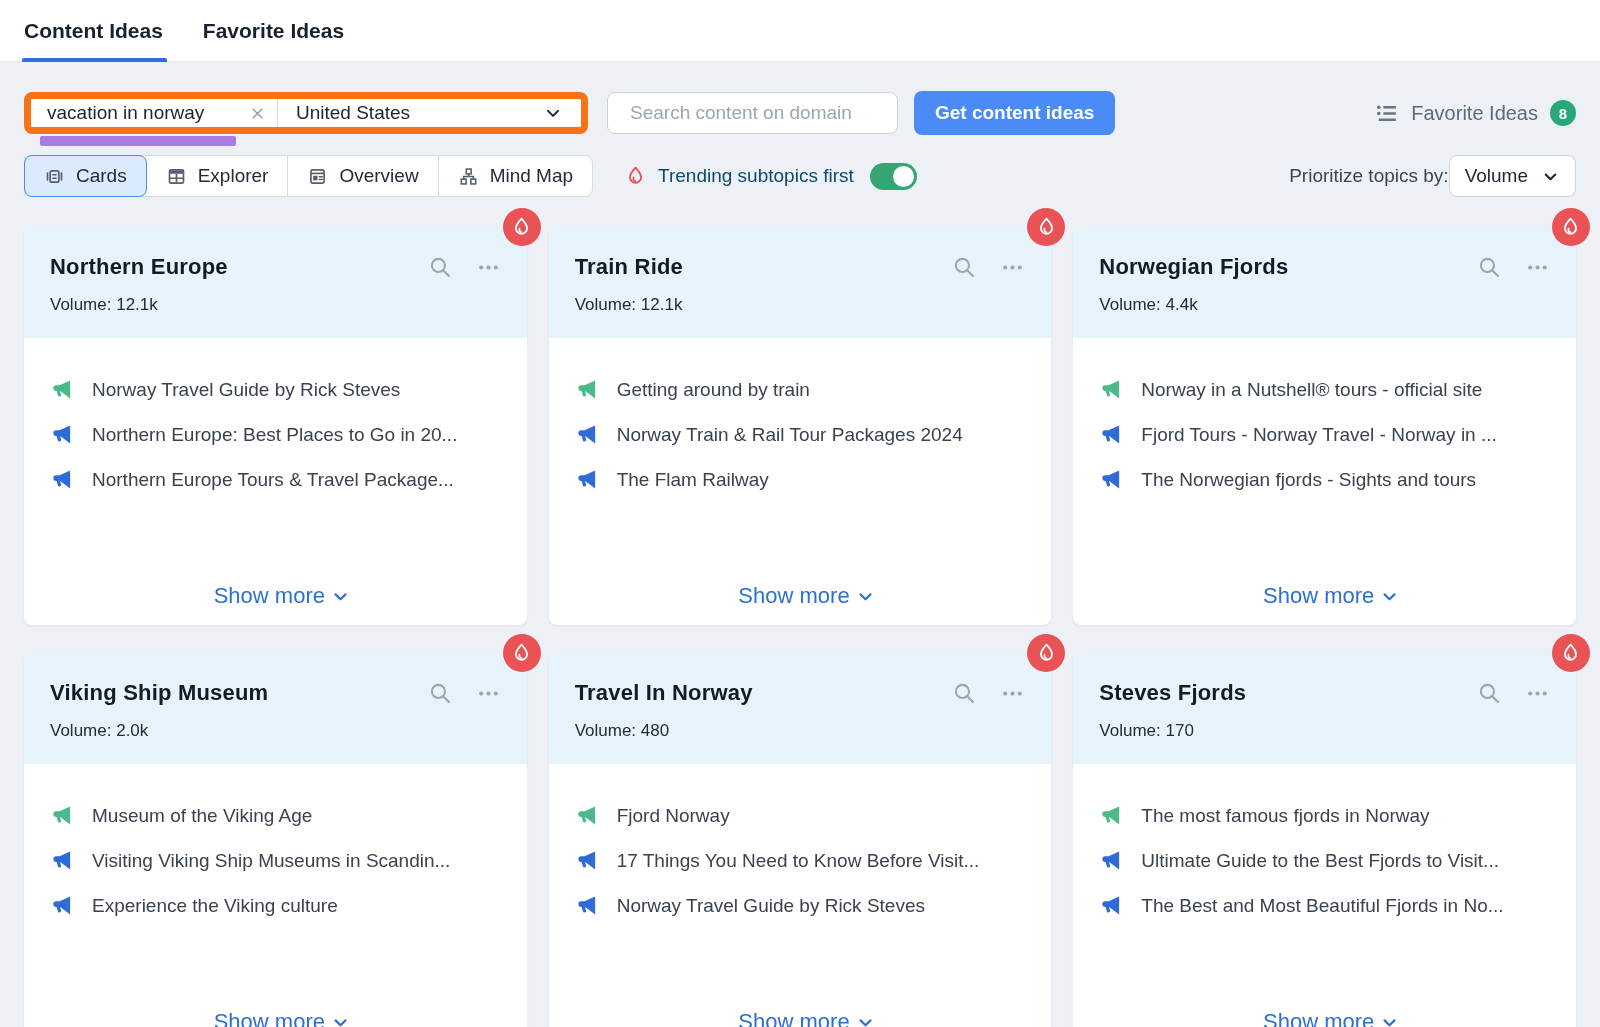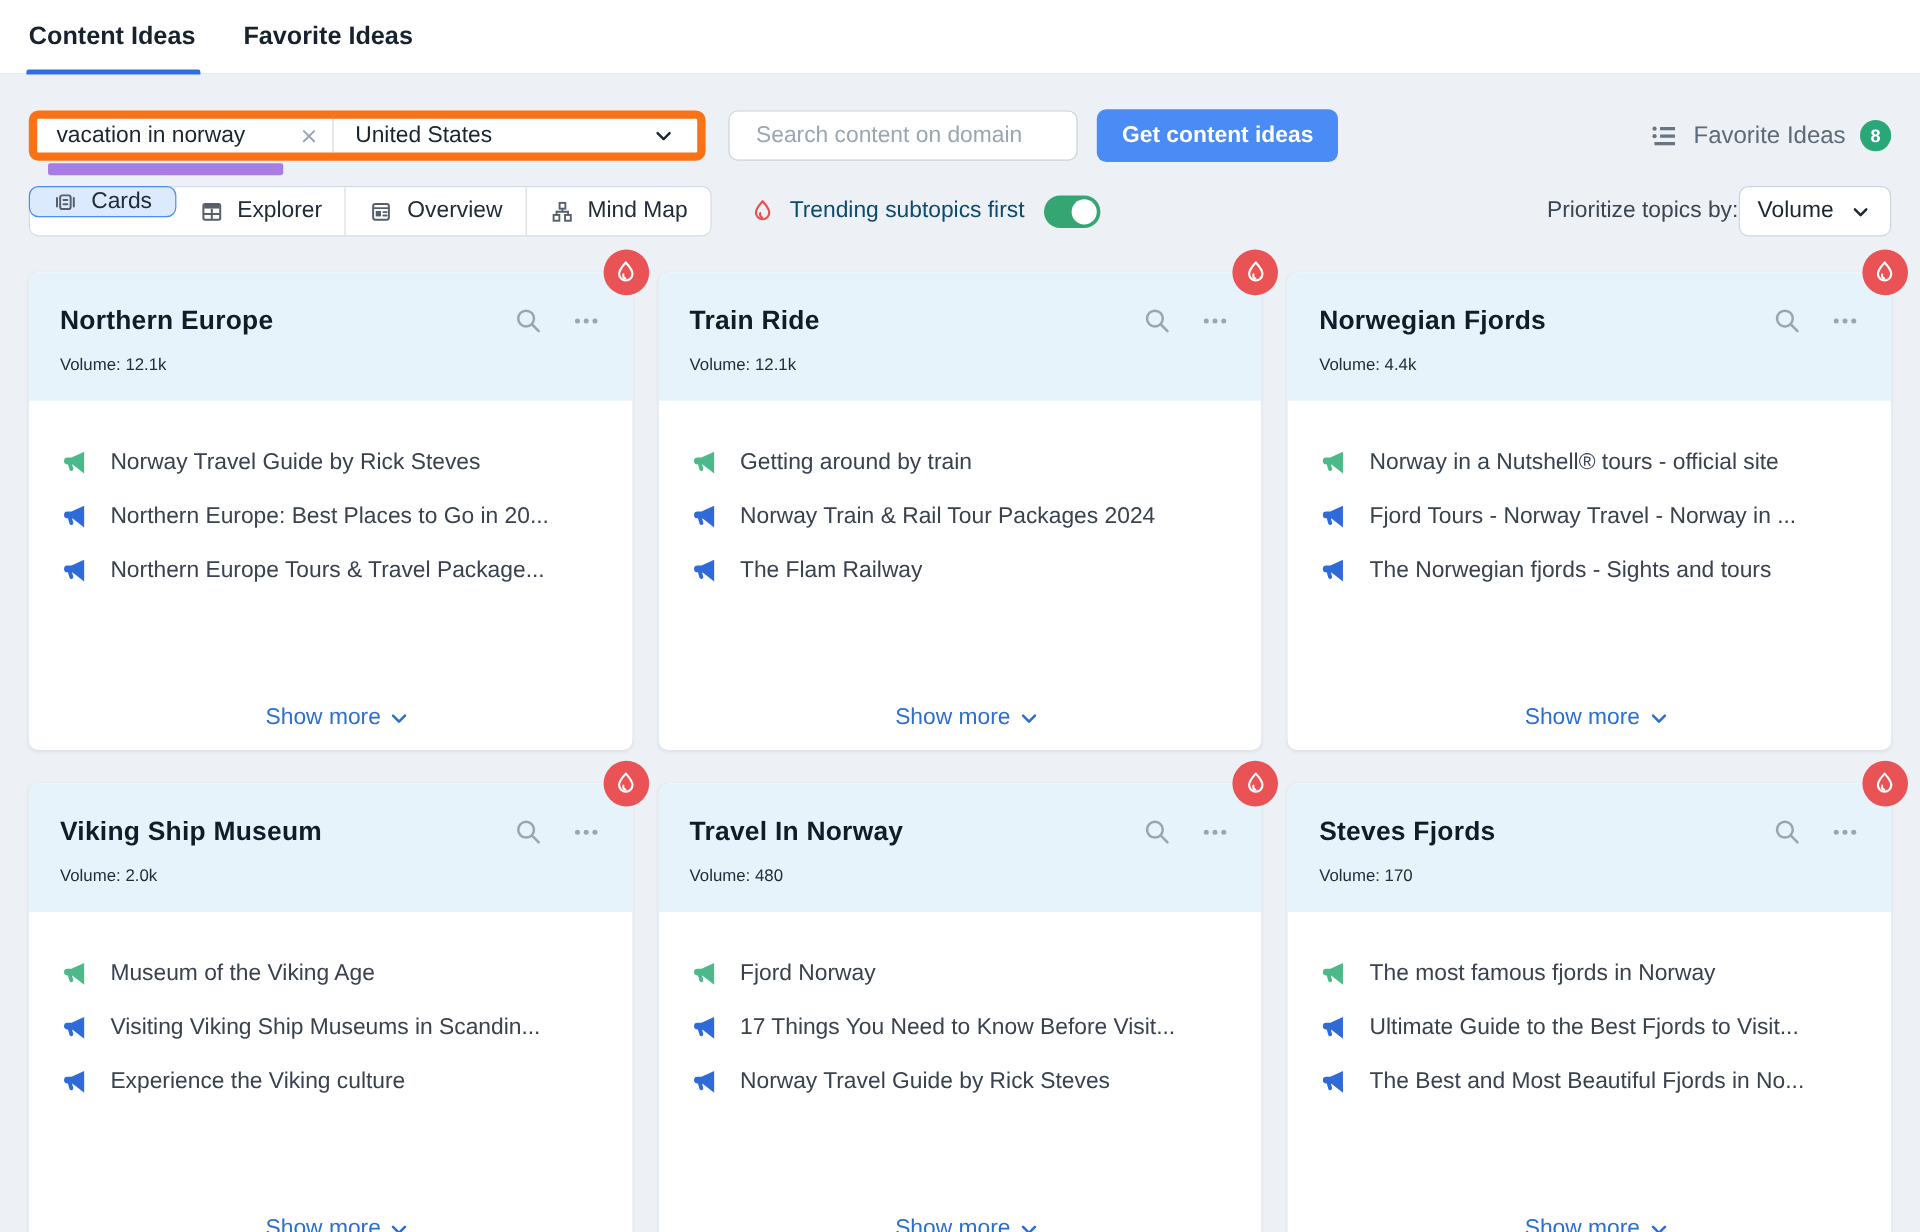--- a/index.html
+++ b/index.html
@@ -154,21 +154,21 @@
     border-right:1px solid #d6dce3;
     cursor:pointer;
     white-space:nowrap;
   }
   .segment:last-child { border-right:none; }
   .segment.selected {
     background:#dceafd;
     border:1px solid #4a8bf5;
     border-radius:8px;
     margin:-1px 0 -1px -1px;
-    height:26px;
+    height:42px;
   }
   .trend-group {
     margin-left:31px;
     display:flex;
     align-items:center;
     gap:11px;
   }
   .trend-label { font-size:19px; color:#0c4a6e; }
   .toggle {
     width:47px; height:27px;
@@ -233,21 +233,21 @@
   }
   .card-actions {
     margin-left:auto;
     display:flex;
     align-items:center;
     gap:23px;
   }
   .icon-btn { cursor:pointer; display:flex; align-items:center; }
   .volume-row {
     margin-top:15px;
-    font-size:14px;
+    font-size:17px;
     color:#222c3a;
   }
   .card-body { padding:40px 26px 0 26px; }
   .headline {
     display:flex;
     align-items:center;
     gap:19px;
     margin-bottom:22px;
     font-size:19px;
     color:#39424e;
@@ -256,21 +256,21 @@
   }
   .mega { flex:0 0 auto; display:flex; }
   .show-more {
     position:absolute;
     left:12px; right:0; bottom:16px;
     display:flex;
     align-items:center;
     justify-content:center;
     gap:7px;
     color:#2d6fd1;
-    font-size:19px;
+    font-size:22px;
     cursor:pointer;
   }
   .flame-badge {
     position:absolute;
     top:-19px; right:-14px;
     width:38px; height:38px;
     background:#ea5355;
     border-radius:50%;
     display:flex;
     align-items:center;

